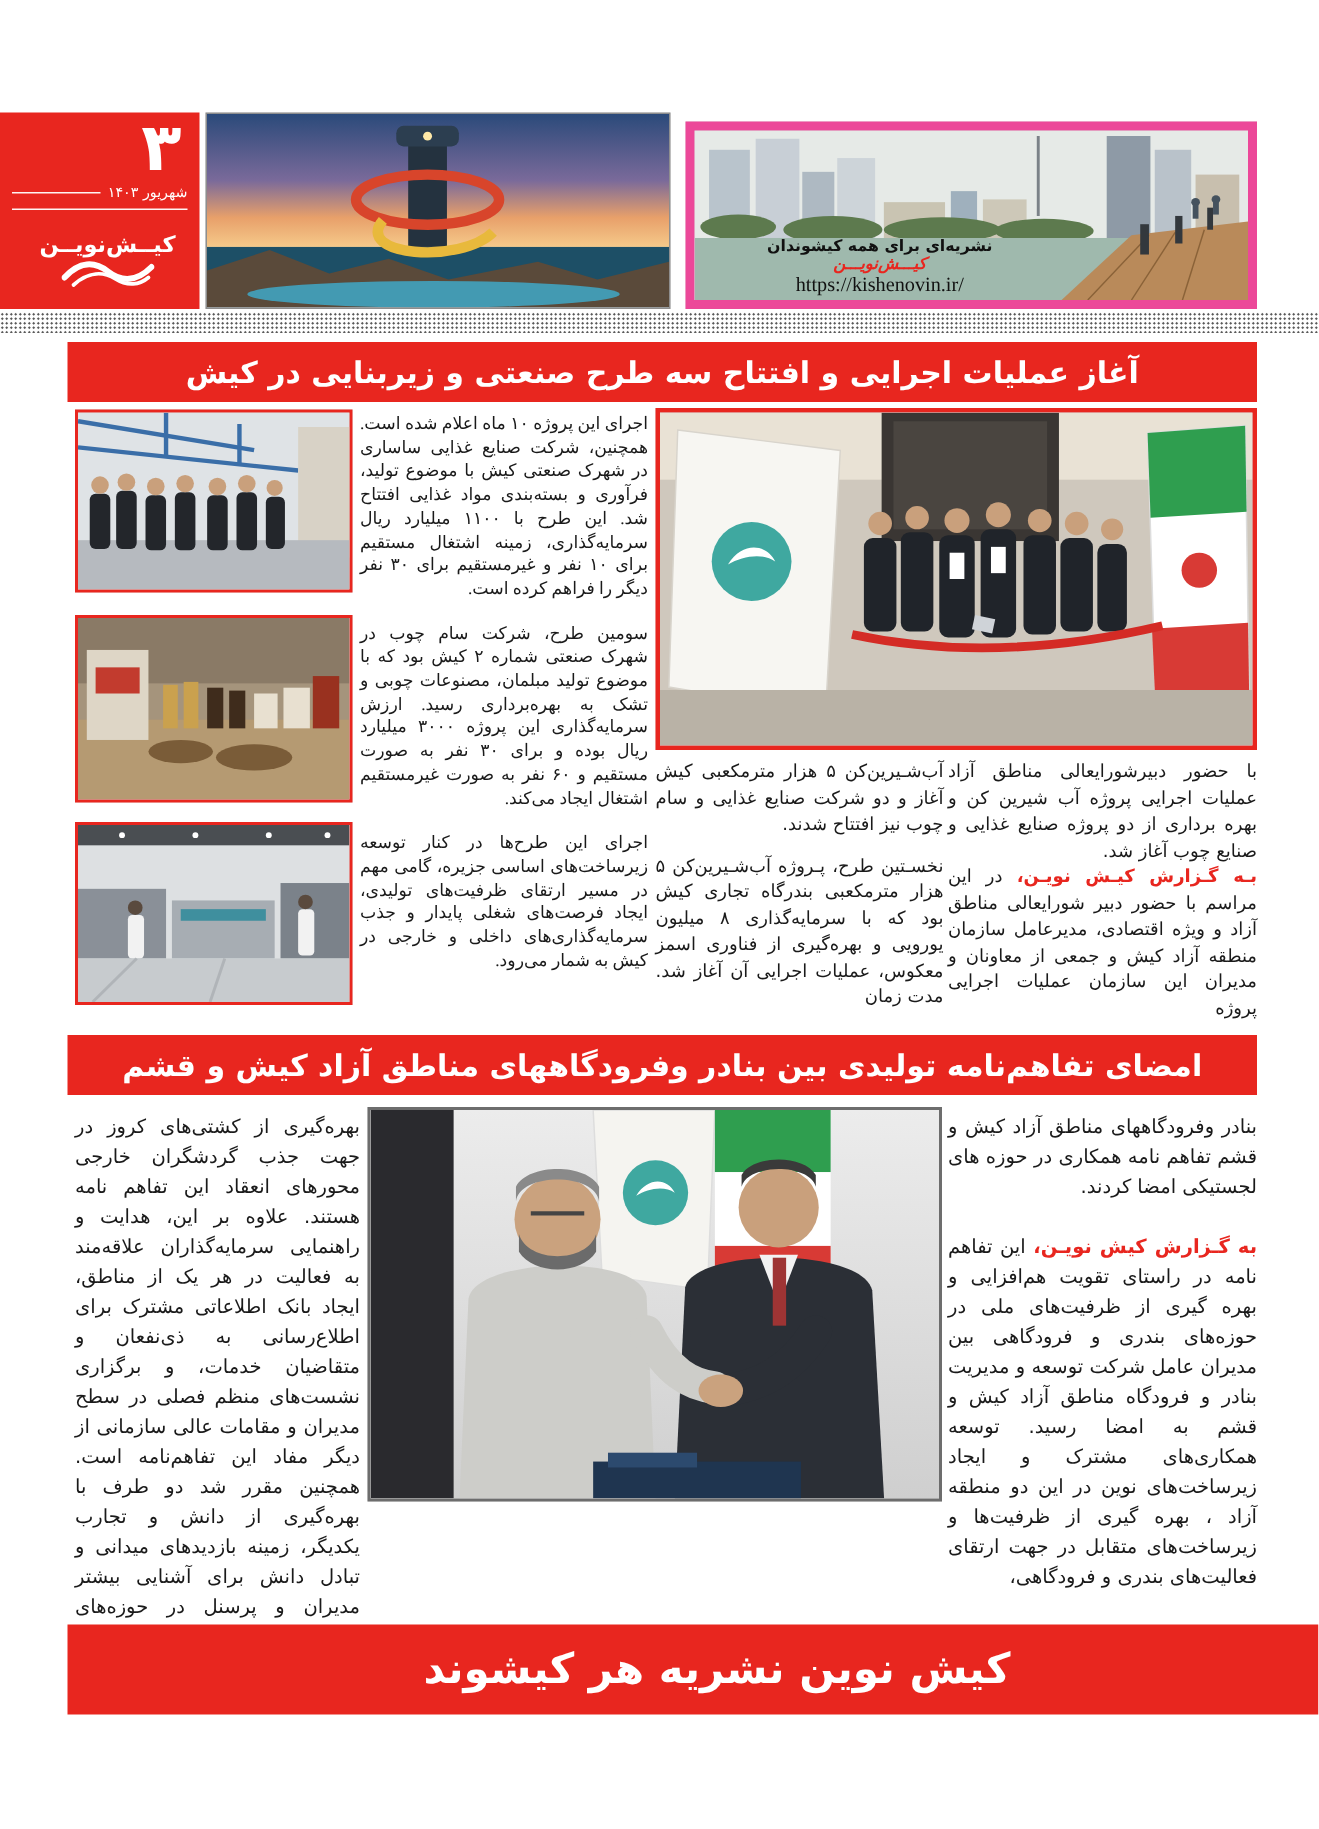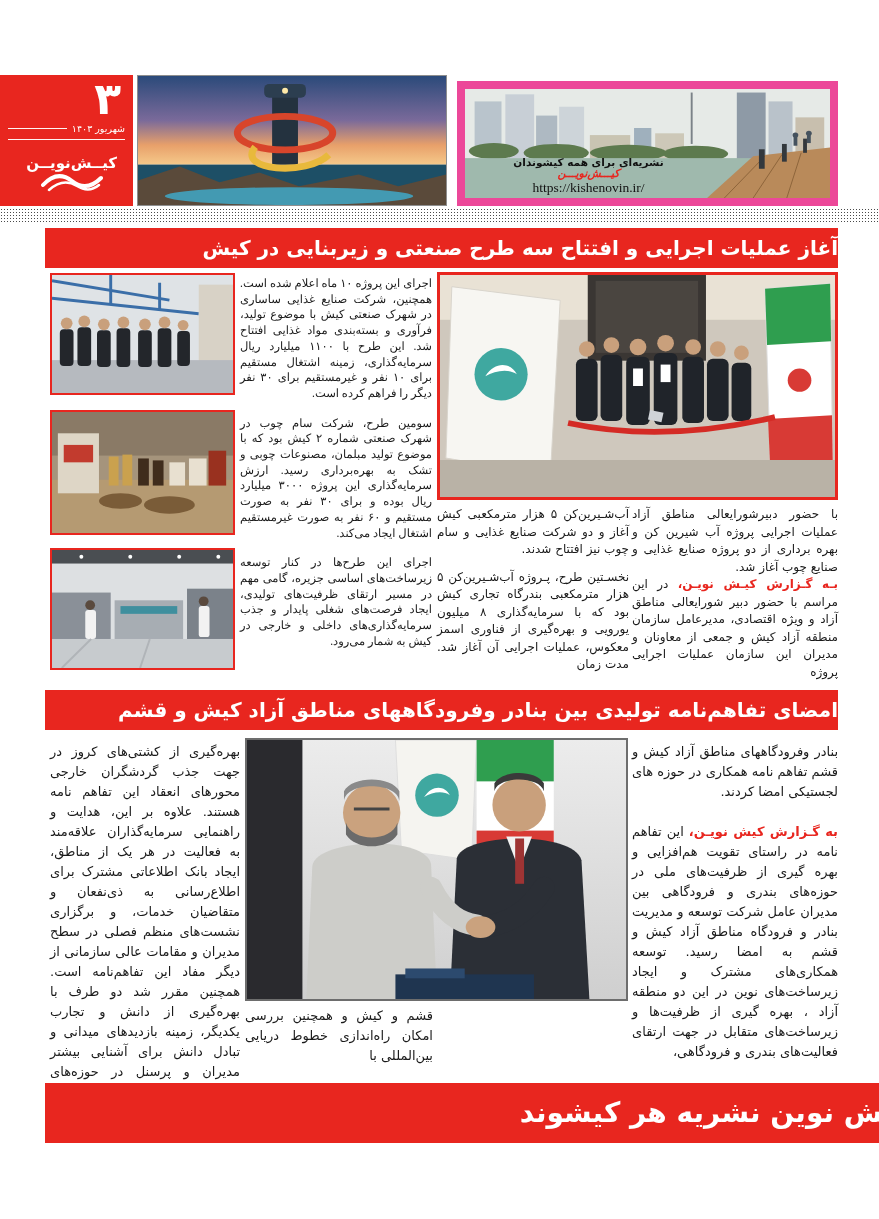--- a/index.html
+++ b/index.html
@@ -14,32 +14,32 @@
   .date-row{position:absolute;top:48px;left:8px;width:117px;display:flex;align-items:center;gap:5px;text-align:center;}
   .date-rule{flex:1;border-top:1px solid rgba(255,255,255,.95);}
   .issue-date{font-size:9.5px;white-space:nowrap;direction:rtl;}
   .box-rule2{position:absolute;top:64px;left:8px;right:8px;border-top:1px solid rgba(255,255,255,.95);}
   .box-logo{position:absolute;bottom:10px;right:16px;text-align:center;}
   .box-logo-text{font-size:15px;font-weight:bold;direction:rtl;}
 
   .photo{position:absolute;border:2px solid var(--red);overflow:hidden;box-sizing:border-box;background:#ddd;}
   .photo svg{display:block;width:100%;height:100%;}
   .park-photo{left:137px;top:75px;width:310px;height:131px;border:1px solid #8e8e8e;}
-  .mast-photo{left:457px;top:81px;width:381px;height:125px;border:8px solid #ec4899;}
+  .mast-photo{left:457px;top:81px;width:381px;height:125px;border:6px solid #ec4899;}
   .mast-overlay{position:absolute;left:16px;bottom:2px;width:215px;text-align:center;direction:rtl;}
   .mast-tagline{font-size:10.5px;font-weight:bold;color:#111;}
   .mast-brand{font-size:11px;font-weight:bold;color:var(--red);margin-top:-1px;font-style:italic;}
   .mast-url{font-size:13.5px;color:#111;direction:ltr;font-family:"Liberation Serif","DejaVu Serif",serif;}
 
   .dotted-sep{left:0;top:208px;width:879px;height:14px;
     background-image:radial-gradient(circle,#4a4a4a 0.7px,transparent 0.8px);
     background-size:3px 3px;}
 
   
-  .band{position:absolute;background:var(--red);color:#fff;font-weight:bold;direction:rtl;}
+  .band{position:absolute;background:var(--red);color:#fff;font-weight:bold;text-align:center;direction:rtl;}
   .band-a1{left:45px;top:228px;width:793px;height:40px;font-size:20px;line-height:40px;}
   .band-a2{left:45px;top:690px;width:793px;height:40px;font-size:20px;line-height:40px;}
   .band-footer{left:45px;top:1083px;width:866px;height:60px;font-size:28px;line-height:60px;}
 
   
   .txt{position:absolute;direction:rtl;text-align:justify;color:#1a1a1a;}
   .txt p{margin:0;}
   .small{font-size:11.5px;line-height:15.7px;}
   .mid{font-size:12px;line-height:17.5px;}
   .big{font-size:13px;line-height:20px;}
@@ -337,19 +337,18 @@
       <polygon points="262,98 288,98 275,132" fill="#f2f2f2"></polygon>
       <rect x="271" y="100" width="9" height="46" fill="#9e3434"></rect>
       <path d="M186 150 C 200 178, 216 186, 232 188" stroke="#cdcdc9" stroke-width="22" fill="none" stroke-linecap="round"></path>
       <path d="M300 150 C 282 178, 262 186, 240 190" stroke="#2b2f36" stroke-width="22" fill="none" stroke-linecap="round"></path>
       <ellipse cx="236" cy="190" rx="15" ry="11" fill="#caa27e"></ellipse>
       <rect x="150" y="238" width="140" height="25" fill="#1f3550"></rect>
       <rect x="160" y="232" width="60" height="10" fill="#2c4a6e"></rect>
     </svg>
   </div>
 
-  <div class="txt big a2-cap-left" lang="fa">قشم و کیش و همچنین بررسی امکان راه‌اندازی خطوط دریایی بین‌المللی با</div>
 
   <div class="txt big a2-col-left" lang="fa">بهره‌گیری از کشتی‌های کروز در جهت جذب گردشگران خارجی محورهای انعقاد این تفاهم نامه هستند. علاوه بر این، هدایت و راهنمایی سرمایه‌گذاران علاقه‌مند به فعالیت در هر یک از مناطق، ایجاد بانک اطلاعاتی مشترک برای اطلاع‌رسانی به ذی‌نفعان و متقاضیان خدمات، و برگزاری نشست‌های منظم فصلی در سطح مدیران و مقامات عالی سازمانی از دیگر مفاد این تفاهم‌نامه است. همچنین مقرر شد دو طرف با بهره‌گیری از دانش و تجارب یکدیگر، زمینه بازدیدهای میدانی و تبادل دانش برای آشنایی بیشتر مدیران و پرسنل در حوزه‌های مرتبط را فراهم کنند.</div>
 
   <div class="band band-footer">کیش نوین نشریه هر کیشوند</div>
 
 </div>
 
 </body></html>

